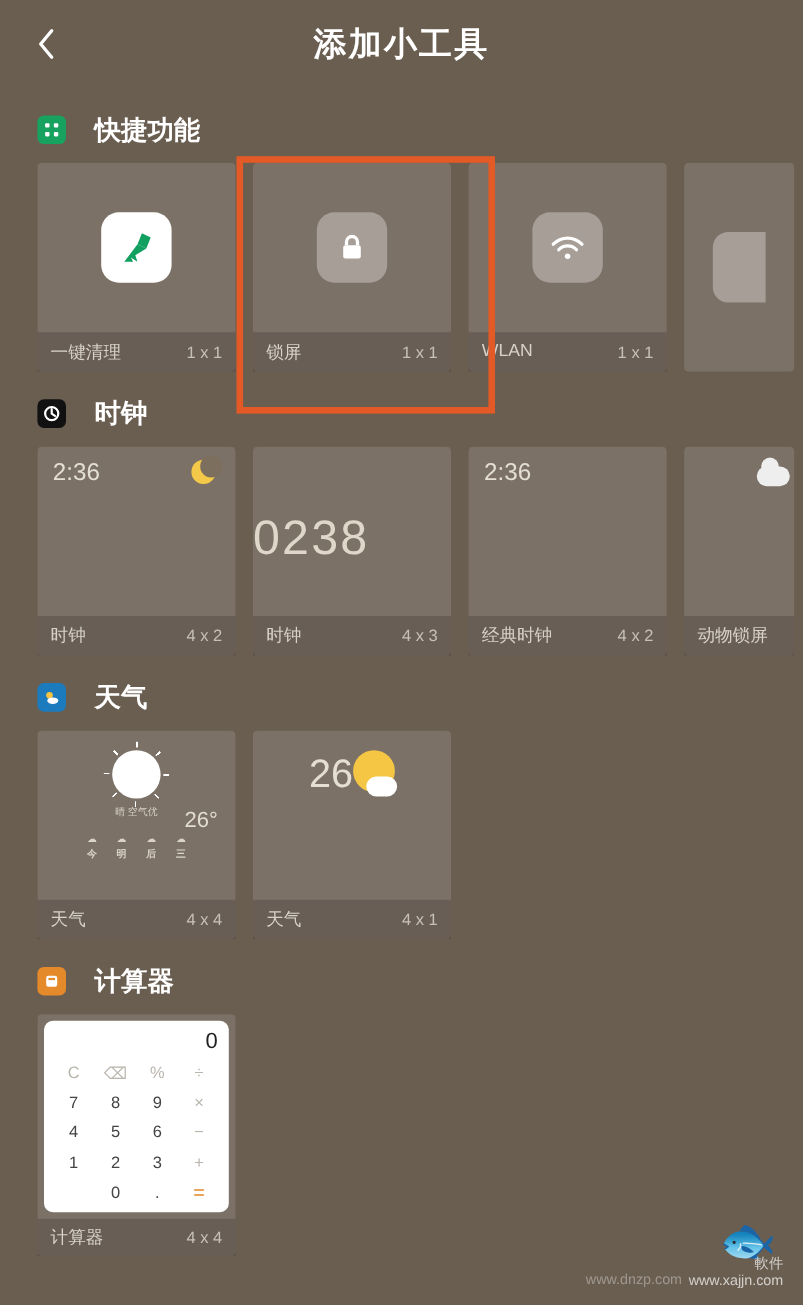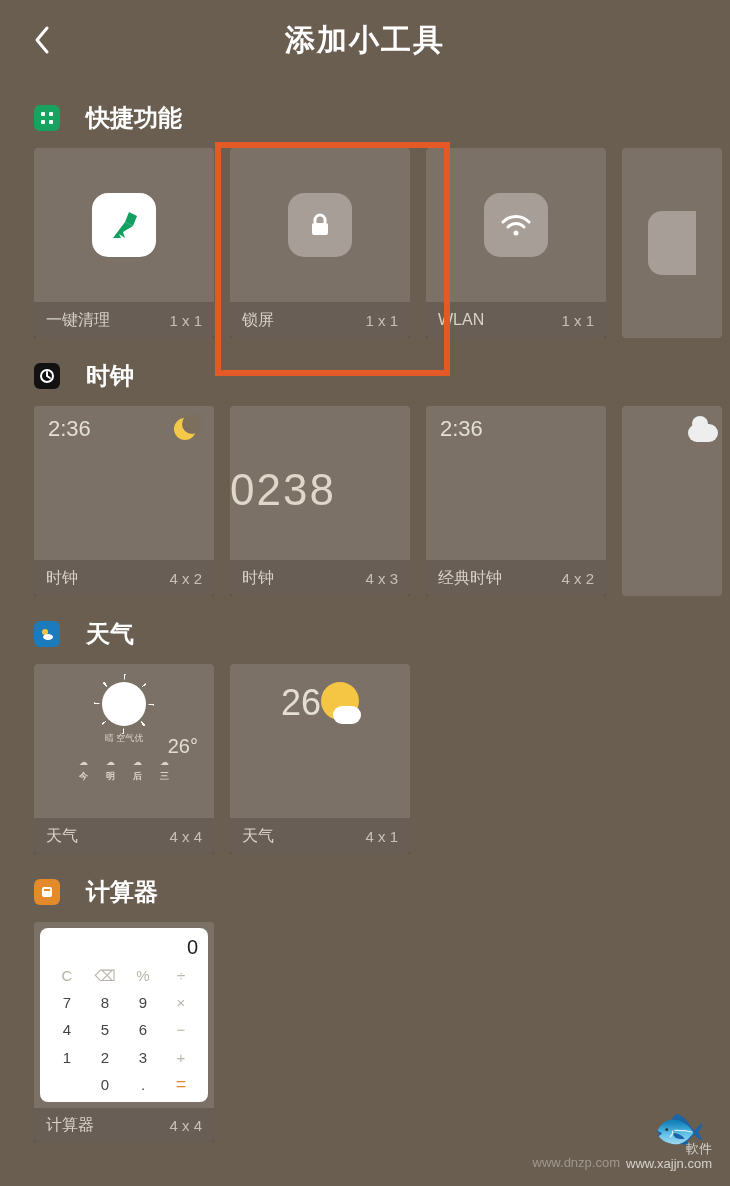--- a/index.html
+++ b/index.html
@@ -262,20 +262,24 @@
       </div>
       <div class="label-bar">
         <span>经典时钟</span>
         <span class="dim">4 x 2</span>
       </div>
     </div>
     <div class="card" style="width:100px;height:190px">
       <div class="preview">
           <div class="cloud-ic"></div>
         </div>
+      <div class="label-bar">
+        <span>动物锁屏</span>
+        <span class="dim"></span>
+      </div>
     </div>
   </div>
 </div>
 
 <div class="section">
   <div class="sec-head">
     <div class="sec-ic" style="background:#1b7bbd">
       <svg width="16" height="16" viewBox="0 0 16 16">
           <circle cx="6" cy="6" r="3" fill="#f6c440"></circle>
           <ellipse cx="9" cy="11" rx="5" ry="3" fill="#fff"></ellipse>

